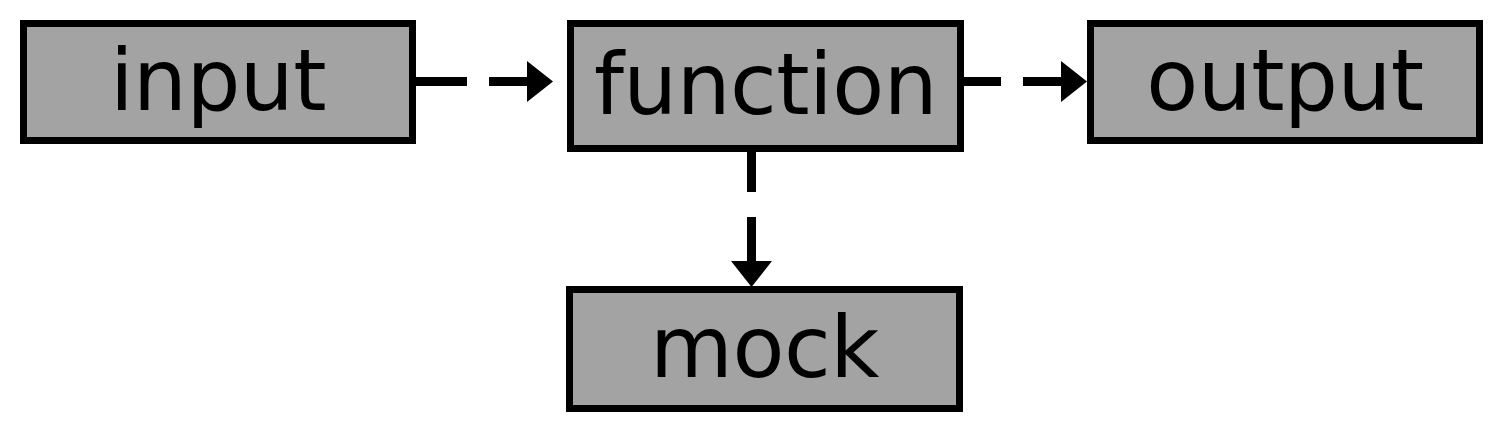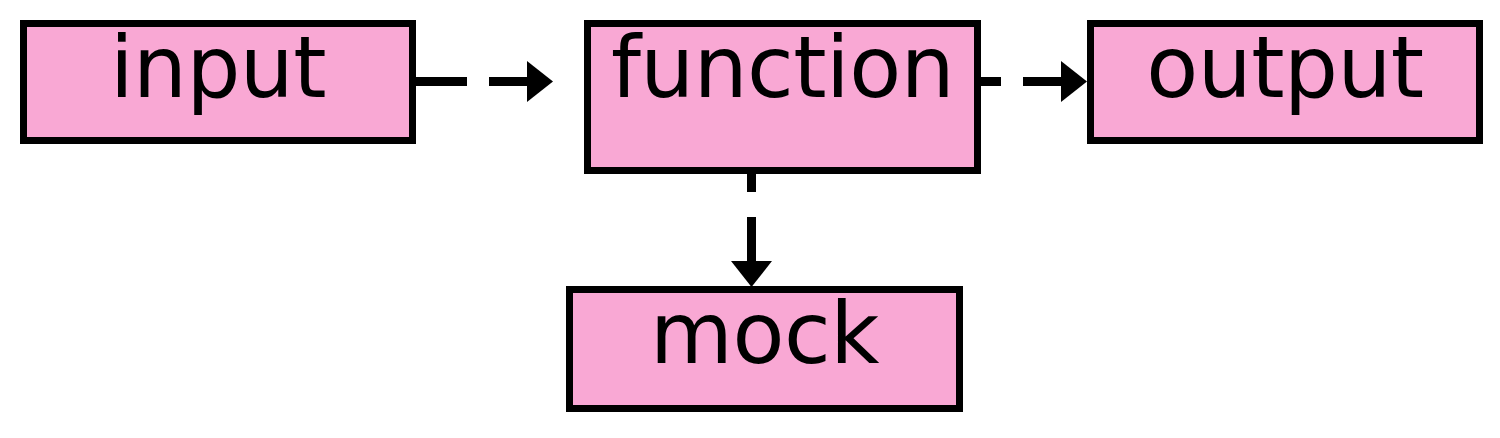--- a/index.html
+++ b/index.html
@@ -22,37 +22,38 @@
     top: 0;
     left: 0;
     width: 1500px;
     height: 438px;
     display: block;
   }
   .node-box {
     position: absolute;
     box-sizing: border-box;
     border: 7px solid #000000;
-    background: #f9a8d4;
+    background: #a3a3a3;
     display: flex;
+    align-items: center;
     justify-content: center;
   }
   .node-label {
     font-family: "DejaVu Sans", sans-serif;
     font-size: 85px;
     font-weight: 400;
     line-height: 1;
     color: #000000;
     letter-spacing: -0.5px;
     white-space: nowrap;
     user-select: none;
     transform: translateY(-2px);
   }
   #node-input  { left: 20px;   top: 20px;  width: 396px; height: 124px; }
-  #node-function { left: 584px; top: 20px; width: 397px; height: 154px; }
+  #node-function { left: 567px; top: 20px; width: 397px; height: 132px; }
   #node-output { left: 1087px; top: 20px;  width: 396px; height: 124px; }
   #node-mock   { left: 553px;  top: 286px; width: 397px; height: 126px; margin-left: 13px; }
 </style>
 </head>
 <body>
 
 <div id="diagram-canvas">
 
   <svg id="diagram-svg" viewBox="0 0 1500 438" xmlns="http://www.w3.org/2000/svg">
 

